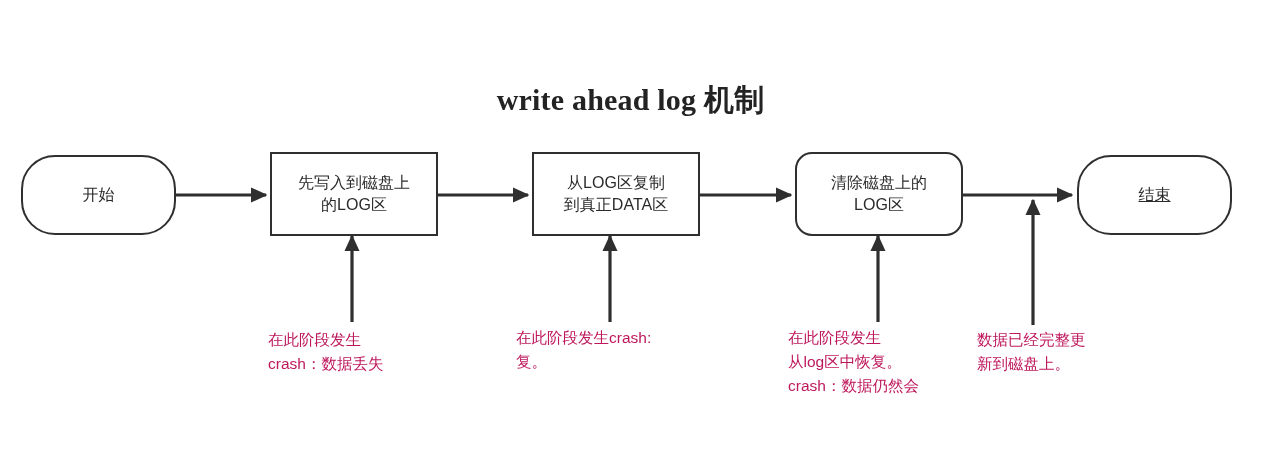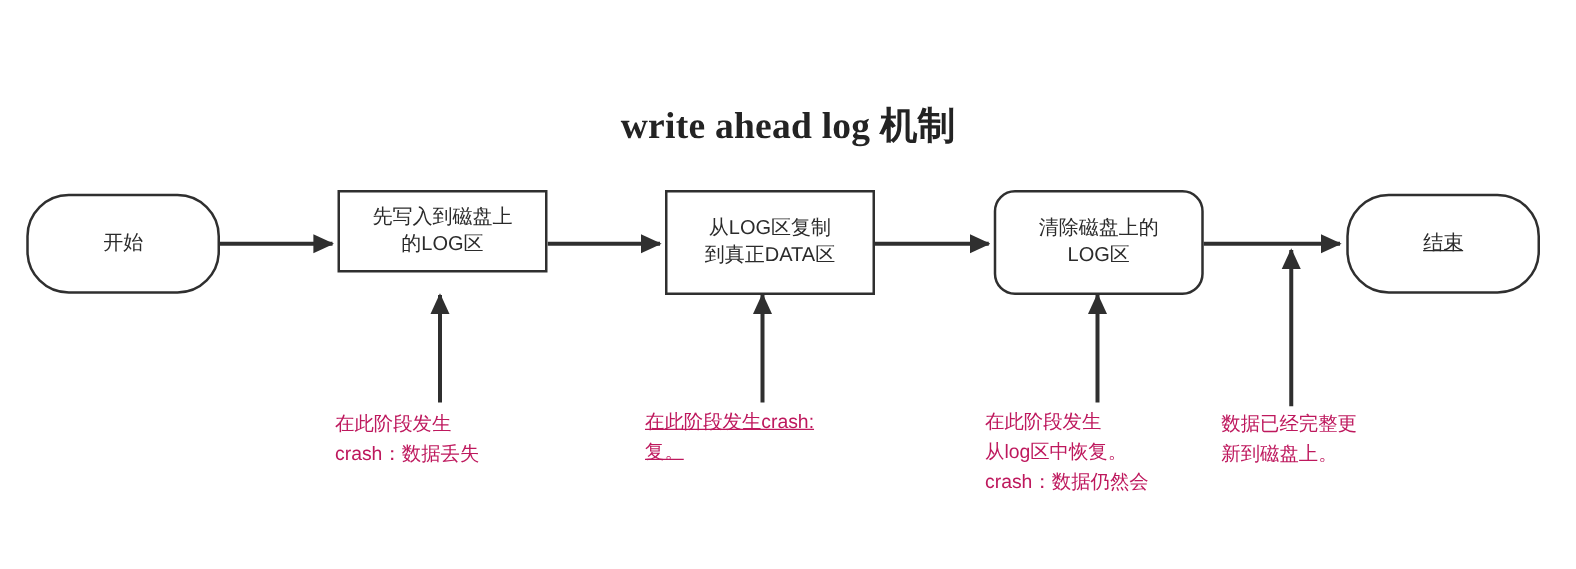--- a/index.html
+++ b/index.html
@@ -89,21 +89,21 @@
 </svg>
 
 <div class="title">write ahead log 机制</div>
 
 <div class="node terminator" style="left:21px; top:155px; width:155px; height:80px;">
   <span>
     <span>开始</span>
   </span>
 </div>
 
-<div class="node process" style="left:270px; top:152px; width:168px; height:66px;">
+<div class="node process" style="left:270px; top:152px; width:168px; height:84px;">
   <span>
     <span>先写入到磁盘上</span>
     <span>的LOG区</span>
   </span>
 </div>
 
 <div class="node process" style="left:532px; top:152px; width:168px; height:84px;">
   <span>
     <span>从LOG区复制</span>
     <span>到真正DATA区</span>
@@ -121,21 +121,21 @@
   <span>
     <span>结束</span>
   </span>
 </div>
 
 <div class="annotation" style="left:268px; top:328px; width:170px;">
   <div>在此阶段发生</div>
   <div>crash：数据丢失</div>
 </div>
 
-<div class="annotation" style="left:516px; top:326px; width:190px;text-decoration:underline;">
+<div class="annotation" style="left:516px; top:326px; width:190px;">
   <div>在此阶段发生crash:</div>
   <div>复。</div>
 </div>
 
 <div class="annotation" style="left:788px; top:326px; width:180px;">
   <div>在此阶段发生</div>
   <div>从log区中恢复。</div>
   <div>crash：数据仍然会</div>
 </div>
 

